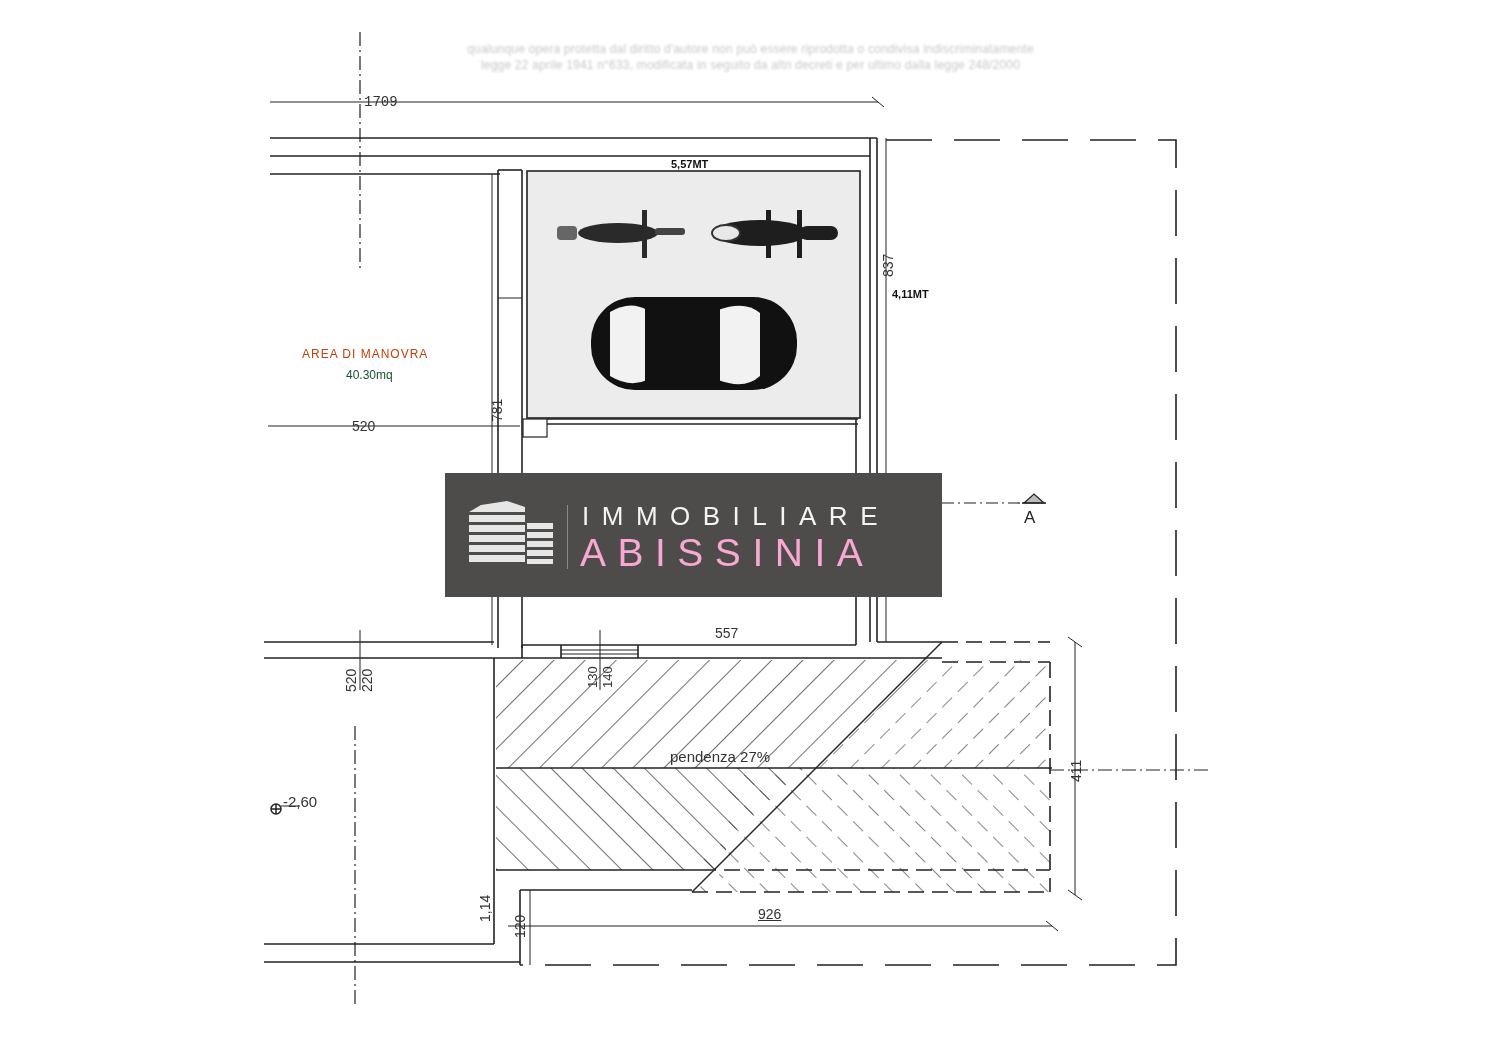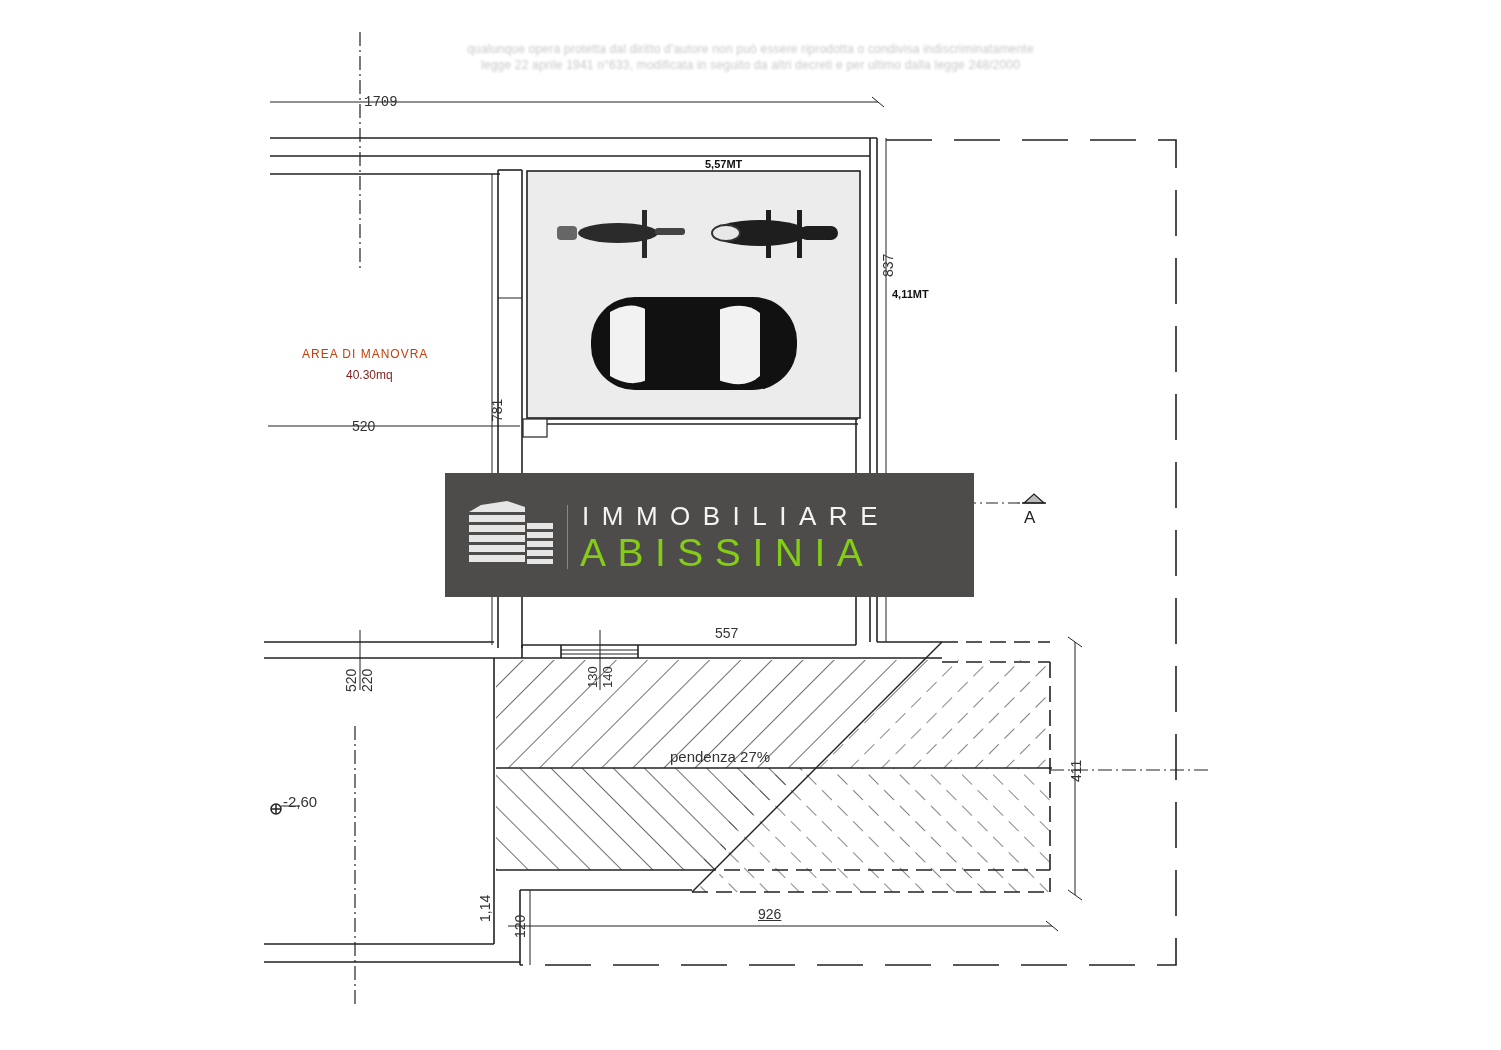--- a/index.html
+++ b/index.html
@@ -3,25 +3,25 @@
 <meta charset="utf-8">
 <style>
   html, body { margin:0; padding:0; background:#ffffff; }
   body { width:1501px; height:1050px; position:relative; overflow:hidden; font-family:"Liberation Sans", sans-serif; }
   #plan { position:absolute; left:0; top:0; }
   .notice { position:absolute; left:0; width:1501px; text-align:center; color:#c8c8c8; font-size:12px; filter:blur(1.2px); letter-spacing:0.2px; }
   .dim { position:absolute; color:#333; font-size:14px; font-family:"Liberation Sans", sans-serif; }
   .dim-v { transform:rotate(-90deg); transform-origin:left top; }
   .label-bold { position:absolute; font-size:11px; font-weight:bold; color:#111; }
   .area-title { position:absolute; font-size:12px; letter-spacing:1px; color:#c2410c; }
-  .area-sub { position:absolute; font-size:12px; color:#7f1d1d; }
-  .logo { position:absolute; left:445px; top:473px; width:497px; height:124px; background:#4e4c4a;padding-left:32px; }
+  .area-sub { position:absolute; font-size:12px; color:#14532d; }
+  .logo { position:absolute; left:445px; top:473px; width:497px; height:124px; background:#4e4c4a; }
   .logo-divider { position:absolute; left:122px; top:32px; width:1px; height:64px; background:#8a8886; }
   .logo-l1 { position:absolute; left:137px; top:28px; font-size:26px; letter-spacing:12.5px; color:#f4f4f4; font-weight:normal; }
-  .logo-l2 { position:absolute; left:135px; top:58px; font-size:39px; letter-spacing:11.5px; color:#84cc16; }
+  .logo-l2 { position:absolute; left:135px; top:58px; font-size:39px; letter-spacing:11.5px; color:#f9a8d4; }
   .logo-icon { position:absolute; left:22px; top:28px; }
   .section-a { position:absolute; left:1024px; top:508px; font-size:17px; color:#222; }
   .slope { position:absolute; left:670px; top:748px; font-size:15px; color:#333; }
   .elev { position:absolute; left:283px; top:793px; font-size:15px; color:#333;text-align:right; }
 </style>
 </head>
 <body>
 
 <svg id="plan" width="1501" height="1050" viewBox="0 0 1501 1050">
   <defs>
@@ -153,21 +153,21 @@
   <g>
     <path d="M1024 503 L1034 494 L1044 503 Z" fill="#bbb" stroke="#222" stroke-width="1.2"></path>
     <line x1="1022" y1="503" x2="1046" y2="503" stroke="#222" stroke-width="1.5"></line>
   </g>
 </svg>
 
 <div class="notice" style="top:42px;">qualunque opera protetta dal diritto d'autore non può essere riprodotta o condivisa indiscriminatamente</div>
 <div class="notice" style="top:58px;">legge 22 aprile 1941 n°633, modificata in seguito da altri decreti e per ultimo dalla legge 248/2000</div>
 
 <div class="dim" style="left:364px;top:94px;font-family:Liberation Mono, monospace;">1709</div>
-<div class="label-bold" style="left:671px;top:158px;margin-left:34px;">5,57MT</div>
+<div class="label-bold" style="left:671px;top:158px;">5,57MT</div>
 <div class="dim dim-v" style="left:880px;top:277px;">837</div>
 <div class="label-bold" style="left:892px;top:288px;">4,11MT</div>
 <div class="dim dim-v" style="left:489px;top:422px;">781</div>
 <div class="dim" style="left:352px;top:418px;">520</div>
 <div class="dim" style="left:715px;top:625px;">557</div>
 <div class="dim dim-v" style="left:343px;top:692px;">520</div>
 <div class="dim dim-v" style="left:359px;top:692px;">220</div>
 <div class="dim dim-v" style="left:585px;top:688px;font-size:13px;">130</div>
 <div class="dim dim-v" style="left:600px;top:688px;font-size:13px;">140</div>
 <div class="dim dim-v" style="left:1068px;top:782px;">411</div>

